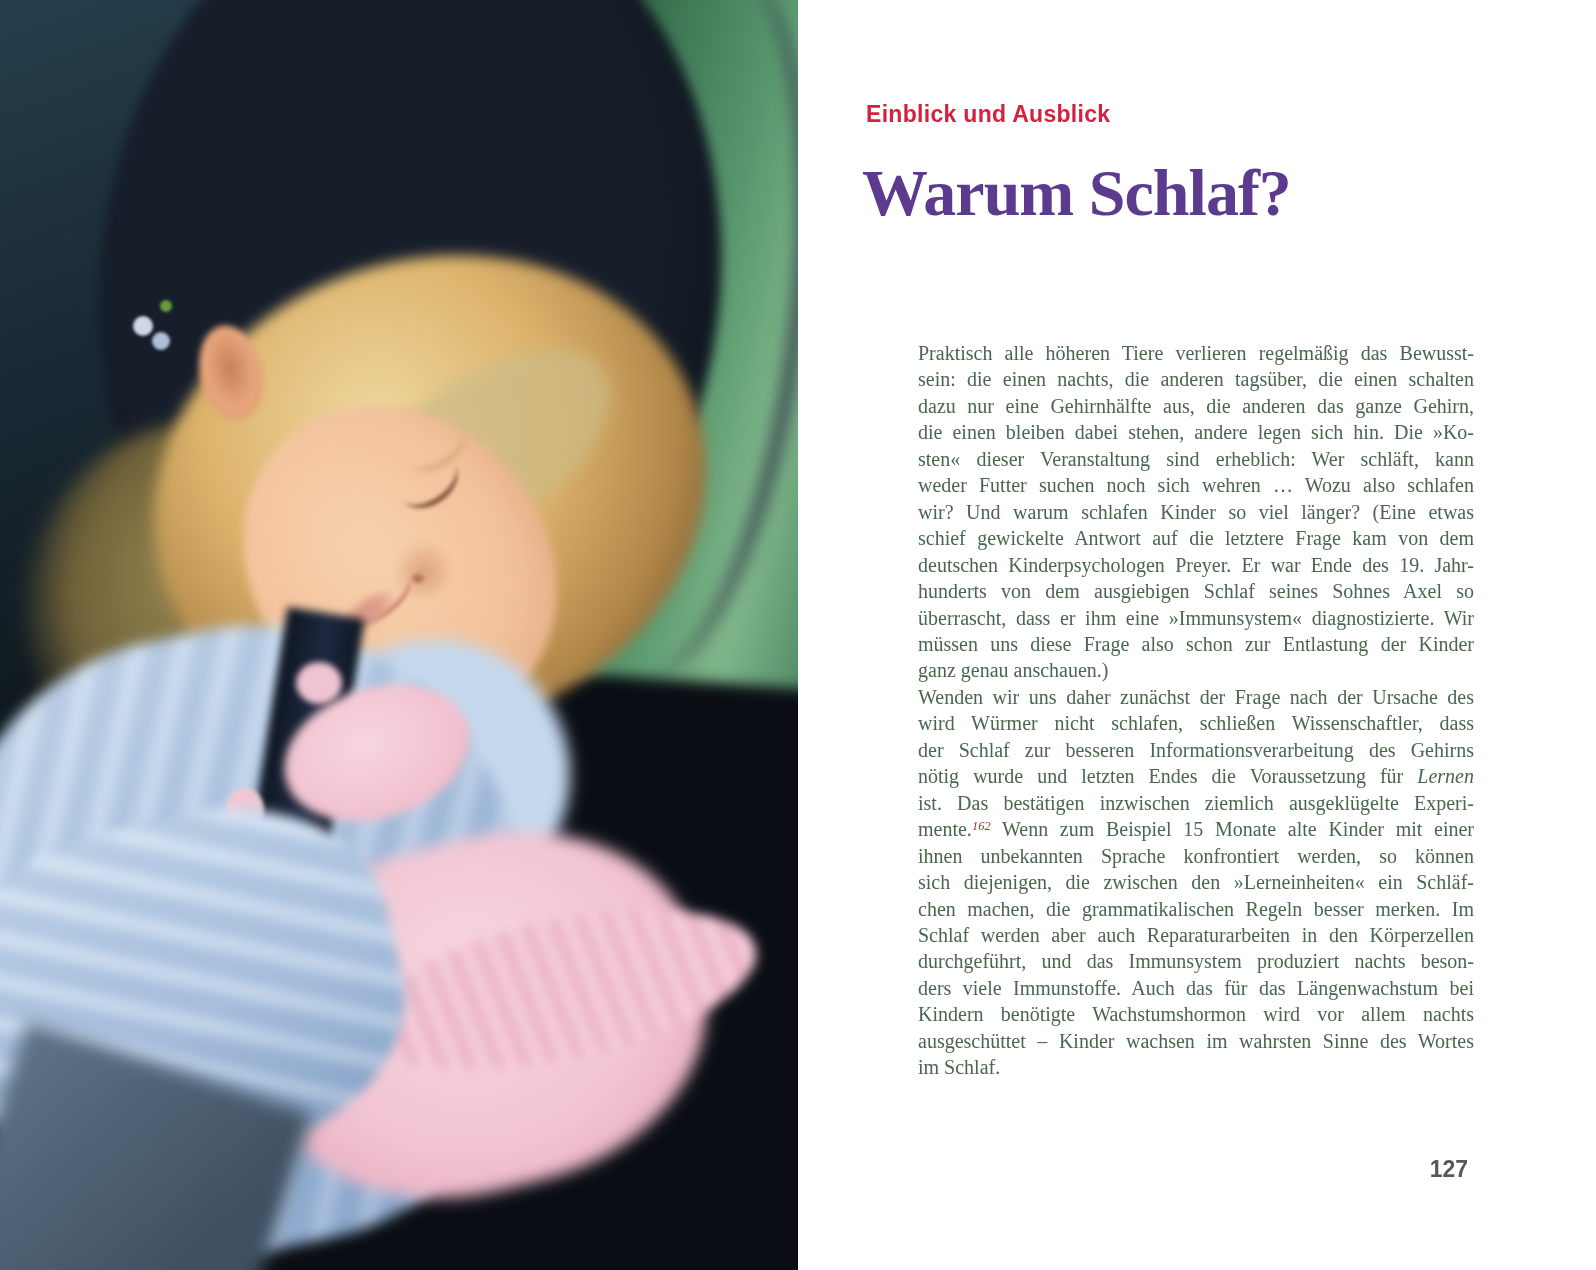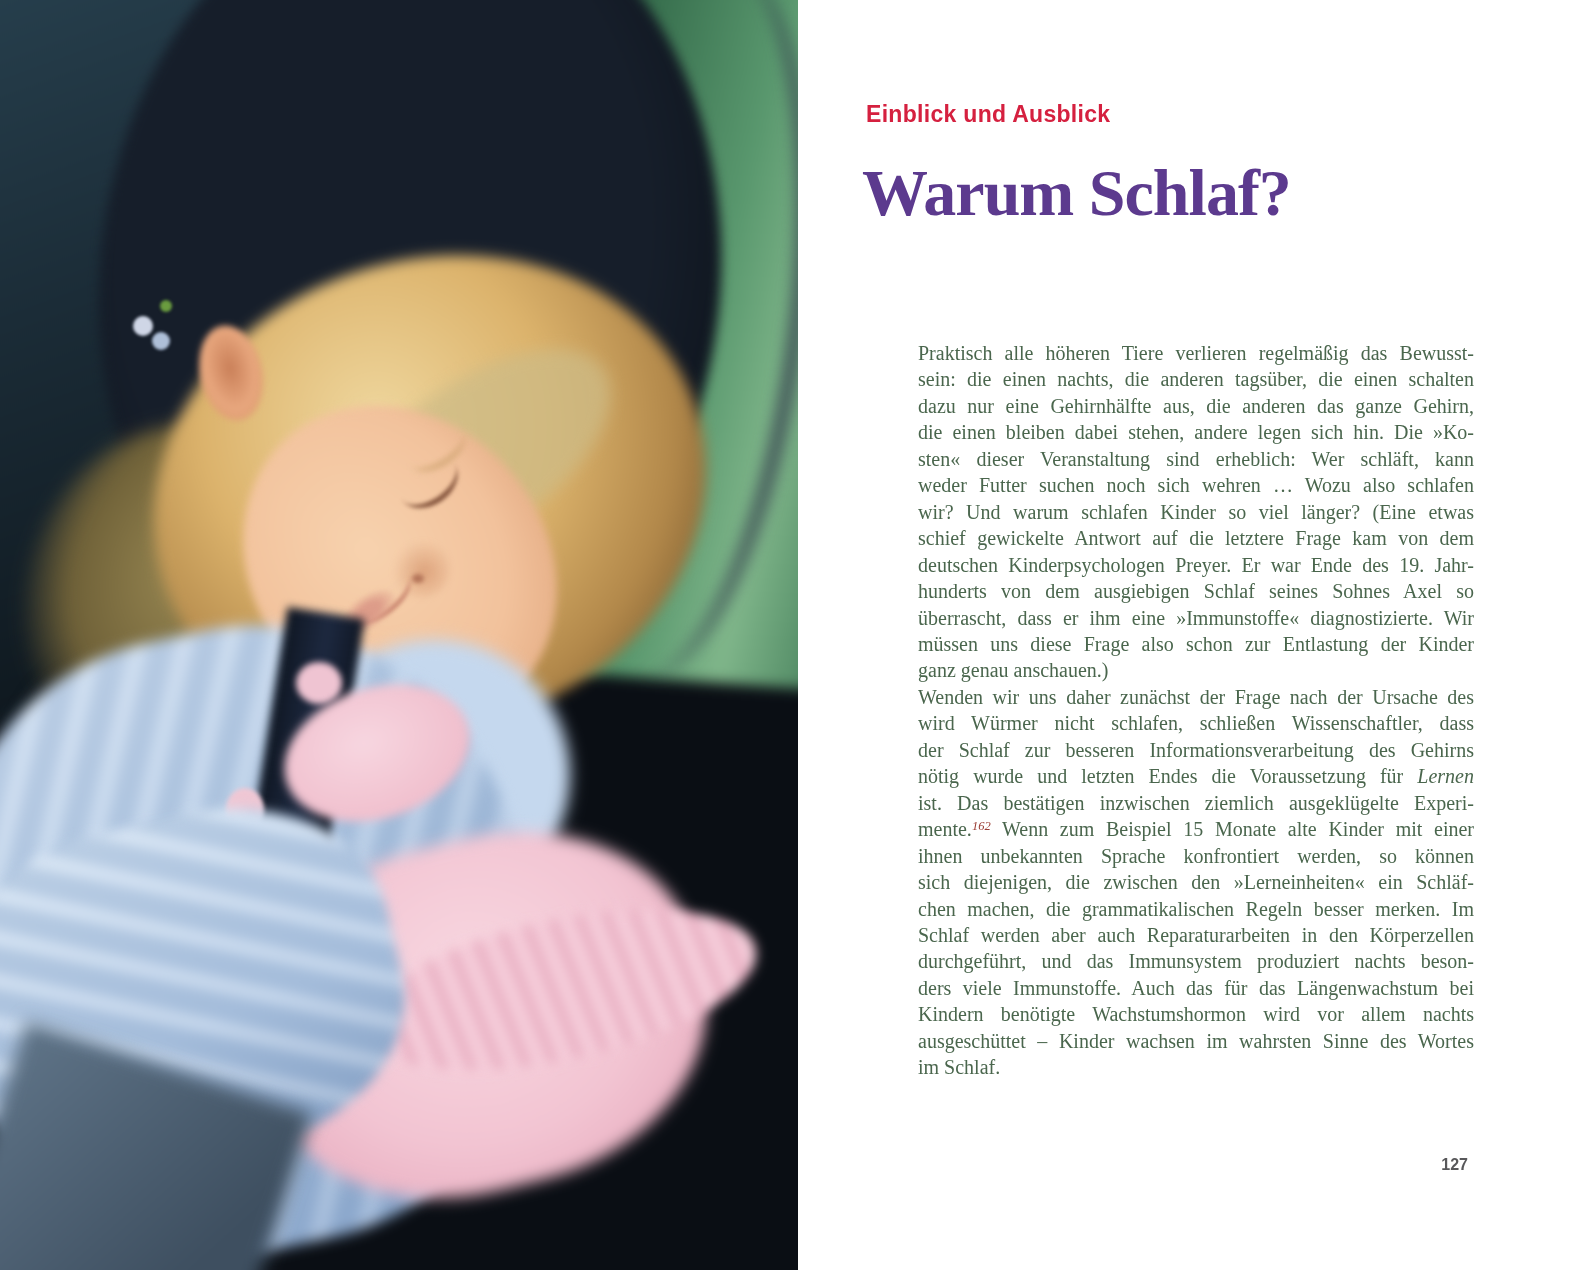--- a/index.html
+++ b/index.html
@@ -16,21 +16,21 @@
   .body-text{position:absolute;left:120px;top:340px;width:556px;
              font-size:20px;line-height:26.45px;color:var(--body-green,#4a664d);}
   .para{margin:0;}
   .line{white-space:nowrap;text-align:justify;text-align-last:justify;}
   .line.last{text-align-last:left;}
   .line i{font-style:italic;}
   .line sup{font-size:12.5px;line-height:0;vertical-align:6px;
             color:var(--footnote-red,#9a3c33);font-weight:400;font-style:italic;}
   .folio{position:absolute;left:130px;top:1156px;width:540px;text-align:right;
          font-family:"Liberation Sans",sans-serif;font-weight:700;
-         font-size:16px;color:var(--folio-gray,#58585a);}
+         font-size:23px;color:var(--folio-gray,#58585a);}
   
   .photo{position:absolute;left:0;top:0;width:798px;height:1270px;overflow:hidden;
          background:#0a0e14;}
   .photo div{position:absolute;}
   .ph-window{left:520px;top:-60px;width:340px;height:740px;transform:rotate(4deg);
       background:
         repeating-linear-gradient(97deg,rgba(255,255,255,.10) 0 6px,rgba(0,20,10,.06) 6px 15px),
         linear-gradient(100deg,#173726 0%,#2f6a47 25%,#55986b 55%,#7fb98a 75%,#3c7a54 100%);
       filter:blur(7px);}
   .ph-red-patch{left:420px;top:-18px;width:120px;height:72px;border-radius:50%;
@@ -205,21 +205,21 @@
         <div class="line">Praktisch alle höheren Tiere verlieren regelmäßig das Bewusst-</div>
         <div class="line">sein: die einen nachts, die anderen tagsüber, die einen schalten</div>
         <div class="line">dazu nur eine Gehirnhälfte aus, die anderen das ganze Gehirn,</div>
         <div class="line">die einen bleiben dabei stehen, andere legen sich hin. Die »Ko-</div>
         <div class="line">sten« dieser Veranstaltung sind erheblich: Wer schläft, kann</div>
         <div class="line">weder Futter suchen noch sich wehren … Wozu also schlafen</div>
         <div class="line">wir? Und warum schlafen Kinder so viel länger? (Eine etwas</div>
         <div class="line">schief gewickelte Antwort auf die letztere Frage kam von dem</div>
         <div class="line">deutschen Kinderpsychologen Preyer. Er war Ende des 19. Jahr-</div>
         <div class="line">hunderts von dem ausgiebigen Schlaf seines Sohnes Axel so</div>
-        <div class="line">überrascht, dass er ihm eine »Immunstoffe« diagnostizierte. Wir</div>
+        <div class="line">überrascht, dass er ihm eine »Immunsystem« diagnostizierte. Wir</div>
         <div class="line">müssen uns diese Frage also schon zur Entlastung der Kinder</div>
         <div class="line last">ganz genau anschauen.)</div>
       </div>
       <div class="para">
         <div class="line">Wenden wir uns daher zunächst der Frage nach der Ursache des</div>
         <div class="line">wird Würmer nicht schlafen, schließen Wissenschaftler, dass</div>
         <div class="line">der Schlaf zur besseren Informationsverarbeitung des Gehirns</div>
         <div class="line">nötig wurde und letzten Endes die Voraussetzung für <i>Lernen</i></div>
         <div class="line">ist. Das bestätigen inzwischen ziemlich ausgeklügelte Experi-</div>
         <div class="line">mente.<sup>162</sup> Wenn zum Beispiel 15 Monate alte Kinder mit einer</div>

